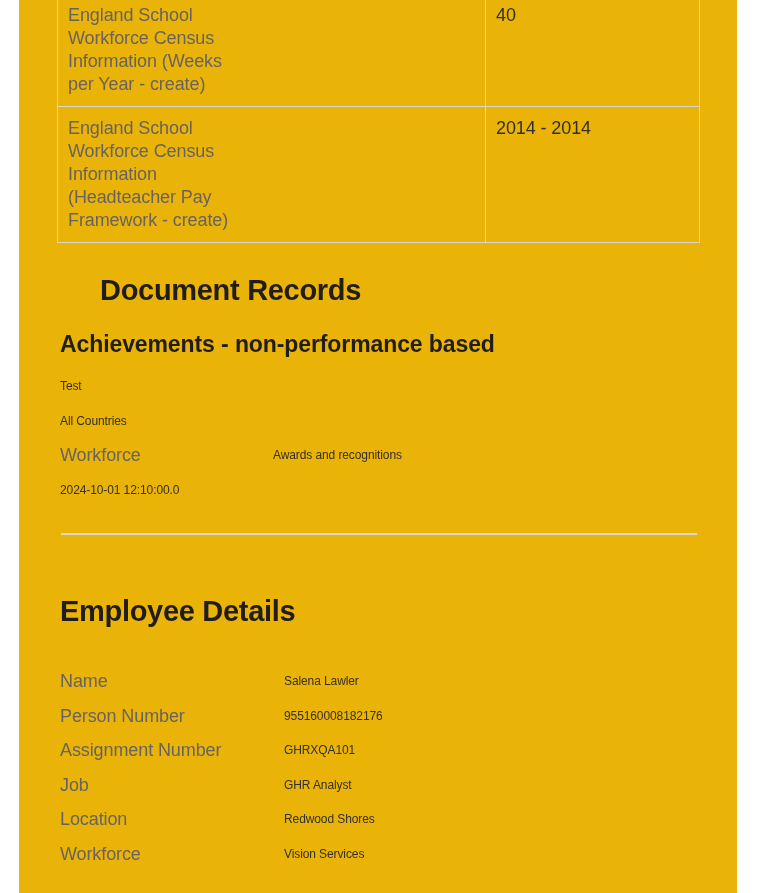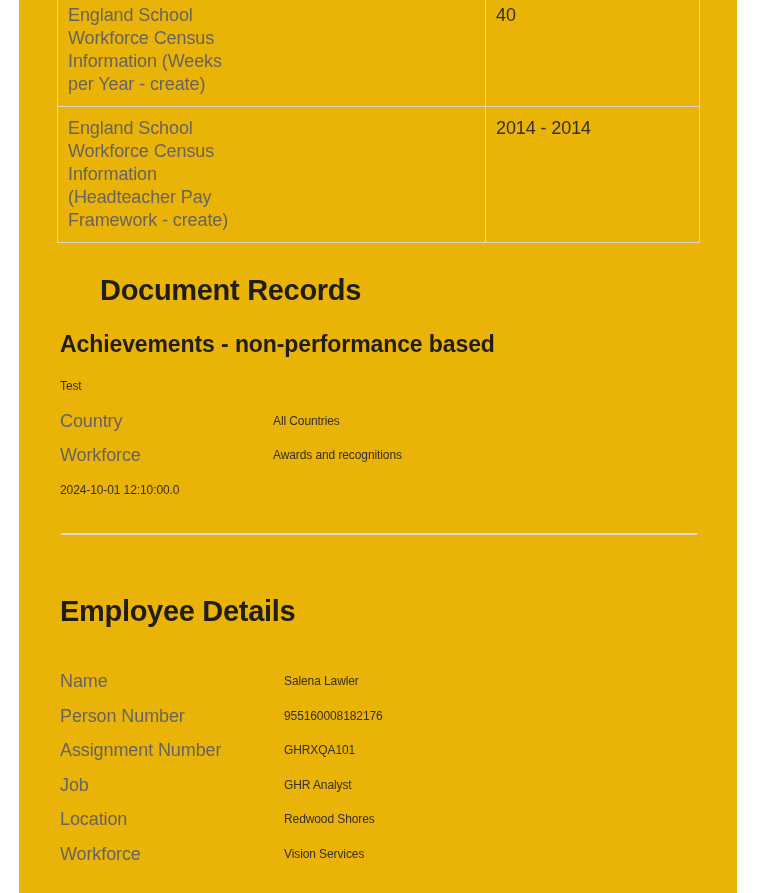--- a/index.html
+++ b/index.html
@@ -78,21 +78,20 @@
 
   <div class="section">
     <div class="h1 doc-records">Document Records</div>
     <div class="h2">Achievements - non-performance based</div>
 
     <div class="kv-list doc">
       <div class="kv-row">
         <div class="kv-value">Test</div>
       </div>
       <div class="kv-row">
-        <div class="kv-label">Country</div>
         <div class="kv-value">All Countries</div>
       </div>
       <div class="kv-row">
         <div class="kv-label">Workforce</div>
         <div class="kv-value">Awards and recognitions</div>
       </div>
       <div class="kv-row">
         <div class="kv-value">2024-10-01 12:10:00.0</div>
       </div>
     </div>

